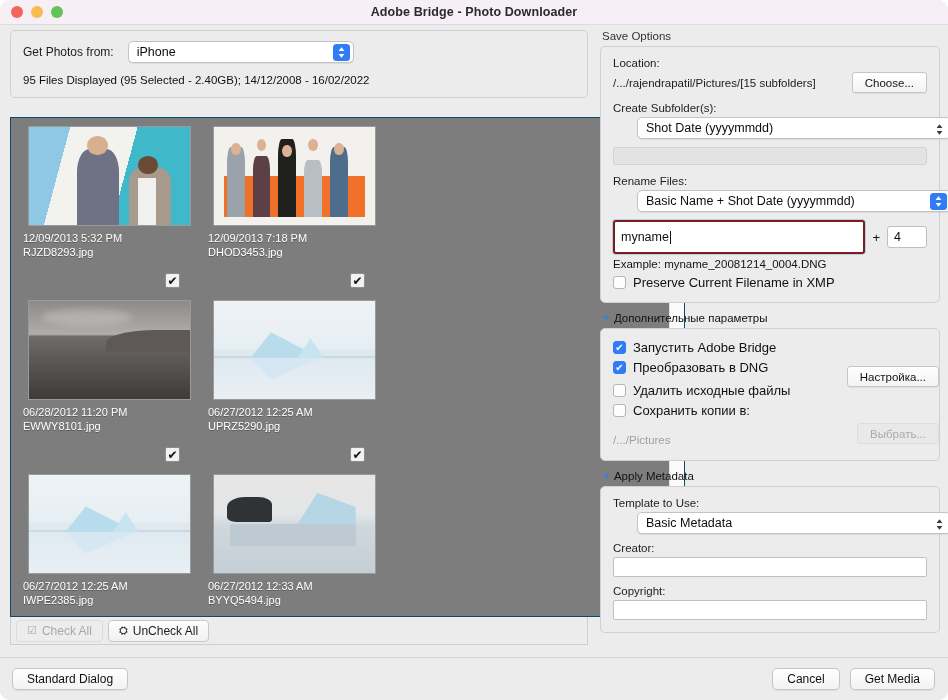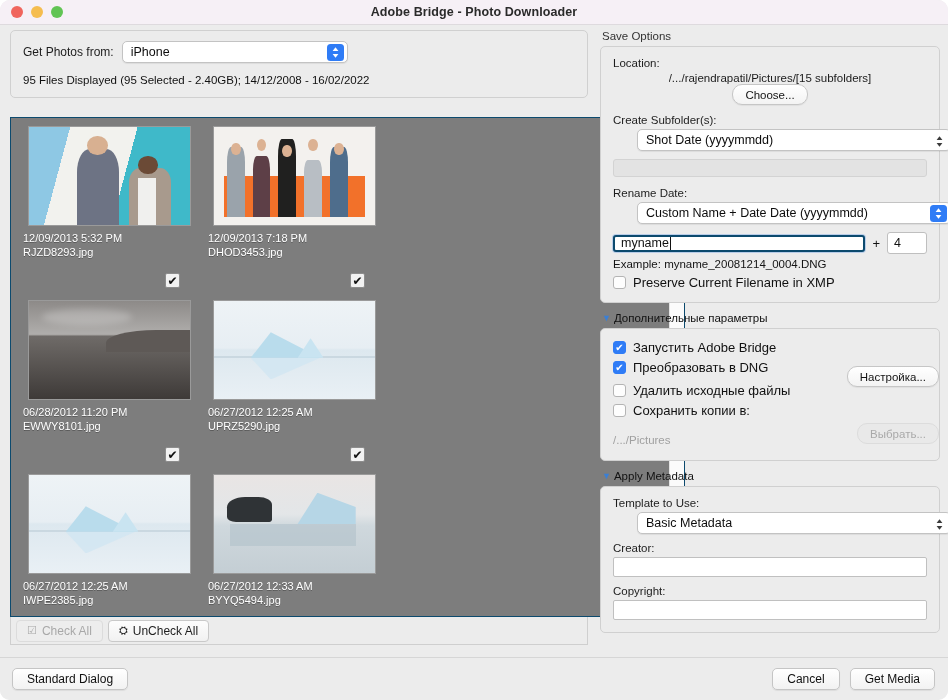--- a/index.html
+++ b/index.html
@@ -55,21 +55,21 @@
     font-size: 11.5px; color: #333; margin: 0 0 4px 2px;
   }
   .source-box {
     position: relative;
     border: 1px solid #d0d0d0;
     border-radius: 5px;
     background: #ececec;
     height: 68px;
     padding: 10px 12px 0 12px;
   }
-  .source-row { display: flex; align-items: center; gap: 8px; }
+  .source-row { display: flex; align-items: center; gap: 14px; }
   .source-row .lbl { font-size: 12px; color: #1d1d1d; }
 
   .popup {
     position: relative;
     background: #ffffff;
     border: 1px solid #c3c3c3;
     border-radius: 5px;
     height: 22px;
     display: flex; align-items: center;
     padding: 0 28px 0 8px;
@@ -165,51 +165,51 @@
     position: absolute; left: 600px; top: 5px;
     width: 340px; height: 620px;
   }
   .panel {
     border: 1px solid #d0d0d0;
     border-radius: 5px;
     background: #ececec;
     padding: 10px 12px 12px 12px;
   }
   .fld-label { font-size: 11.5px; color: #1d1d1d; margin: 0 0 3px 0; }
-  .loc-row { display: flex; align-items: center; gap: 0; flex-direction: column; }
+  .loc-row { display: flex; align-items: center; gap: 0; }
   .loc-path {
     flex: 1; font-size: 11.5px; color: #1b1b1b; white-space: nowrap;
     overflow: hidden; text-overflow: ellipsis;
   }
   .btn {
     height: 21px; padding: 0 12px;
     font-size: 11.5px; color: #131313;
     background: linear-gradient(#ffffff,#f3f3f3);
-    border: 1px solid #c6c6c6; border-radius: 10px;
+    border: 1px solid #c6c6c6; border-radius: 3px;
     display: flex; align-items: center; justify-content: center;
     box-shadow: 0 1px 1px rgba(0,0,0,.06);
     white-space: nowrap;
   }
   .btn.disabled { color: #a9a9a9; background: #e9e9e9; border-color: #dcdcdc; box-shadow: none; }
   .wide-popup { width: 100%; margin-bottom: 8px; margin-left: 24px; }
   .inert-field {
     width: 100%; height: 18px;
     background: #e3e3e3; border: 1px solid #d3d3d3;
     border-radius: 3px; margin-bottom: 10px;
   }
   .textfield {
     height: 22px; background: #ffffff;
     border: 1px solid #bfbfbf; border-radius: 3px;
     font-size: 12.5px; color: #111;
     display: flex; align-items: center; padding: 0 6px;
   }
   .textfield.focused {
-    border: 2px solid #0c4a6e;
+    border: 2px solid #7f1d1d;
     box-shadow: 0 0 0 1px rgba(110,160,230,.4);
-    height: 17px;
+    height: 34px;
   }
   .caret {
     display: inline-block; width: 1px; height: 13px;
     background: #111; margin-left: 1px;
   }
   .name-row { display: flex; align-items: center; gap: 7px; }
   .name-row .plus { font-size: 13px; color: #111; }
   .num-field { width: 40px; }
   .example { font-size: 11.5px; color: #141414; margin-top: 4px; }
   .cbrow { display: flex; align-items: center; gap: 7px; margin-top: 5px; }
@@ -435,23 +435,23 @@
           <span>Shot Date (yyyymmdd)</span>
           <span class="grey-stepper">
             <svg width="9" height="13" viewBox="0 0 9 13" aria-hidden="true">
               <path d="M4.5 1.2 L7.4 5.0 L1.6 5.0 Z" fill="#3b3b3b"></path>
               <path d="M4.5 11.8 L7.4 8.0 L1.6 8.0 Z" fill="#3b3b3b"></path>
             </svg>
           </span>
         </div>
         <div class="inert-field"></div>
 
-        <div class="fld-label">Rename Date:</div>
+        <div class="fld-label">Rename Files:</div>
         <div class="popup wide-popup">
-          <span>Custom Name + Date Date (yyyymmdd)</span>
+          <span>Basic Name + Shot Date (yyyymmdd)</span>
           <span class="blue-stepper">
             <svg width="9" height="13" viewBox="0 0 9 13" aria-hidden="true">
               <path d="M4.5 1.2 L7.4 5.0 L1.6 5.0 Z" fill="#ffffff"></path>
               <path d="M4.5 11.8 L7.4 8.0 L1.6 8.0 Z" fill="#ffffff"></path>
             </svg>
           </span>
         </div>
 
         <div class="name-row">
           <div class="textfield focused" style="flex:1;">

